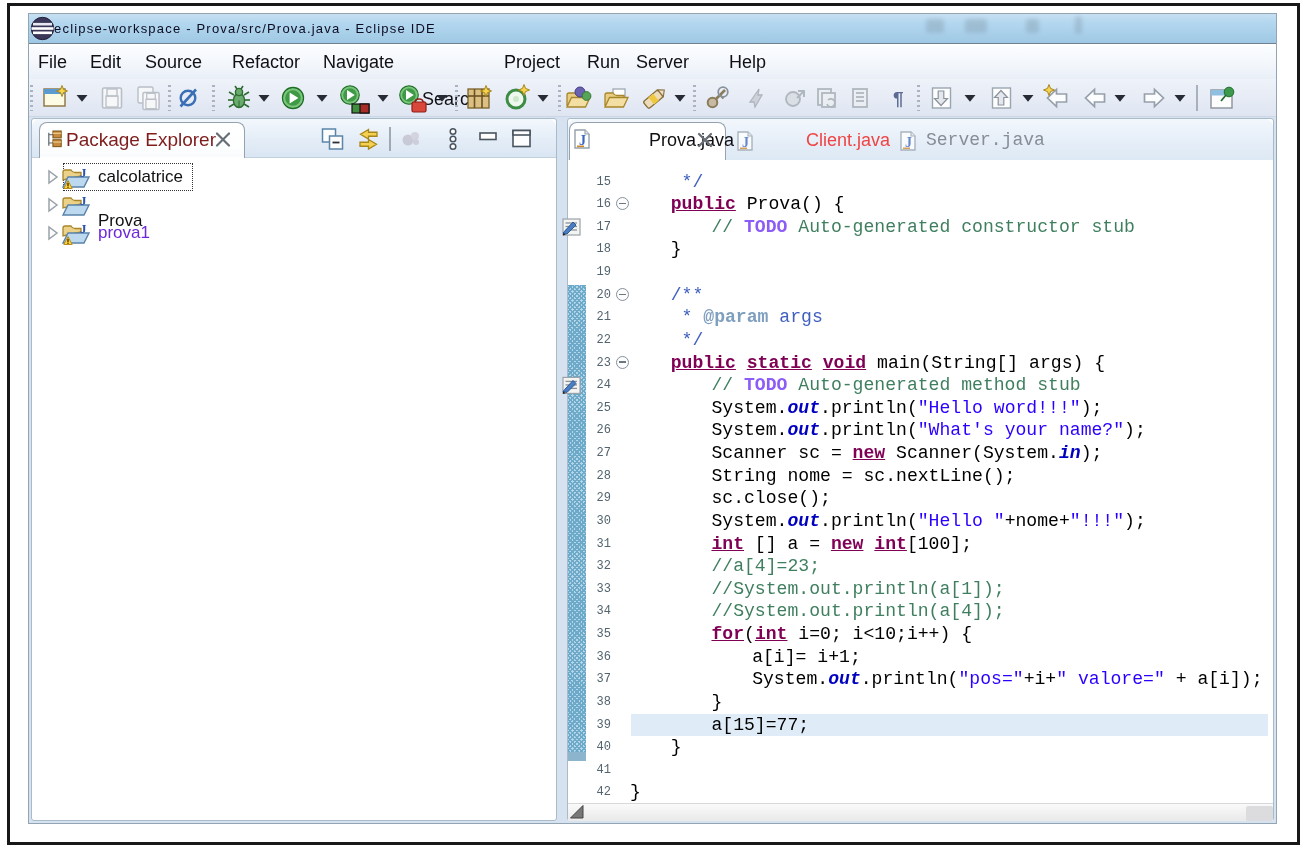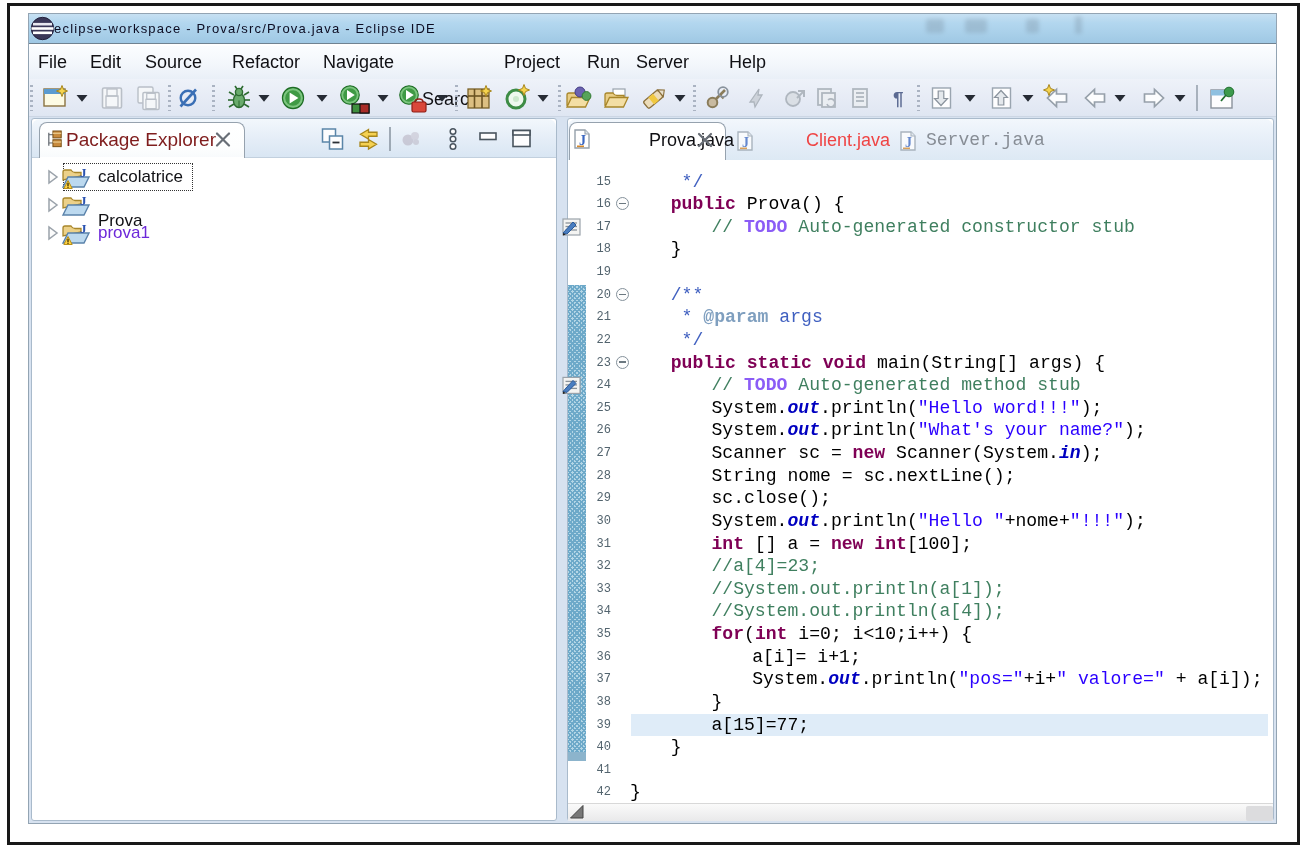--- a/index.html
+++ b/index.html
@@ -26,21 +26,21 @@
   #etab1{left:569px;top:122px;width:157px;height:38px;background:#fff;border:1px solid #96a2ae;border-bottom:none;border-radius:8px 8px 0 0;}
   .etabtxt{top:122px;height:38px;line-height:37px;font-size:18px;}
   
   #codearea{left:568px;top:160px;width:705px;height:643px;background:#fff;}
   #qdiff{left:568px;top:284.5px;width:17.5px;height:476px;background-color:#b4d6e6;
     background-image:repeating-linear-gradient(45deg,#6da9c9 0 1.6px,rgba(0,0,0,0) 1.6px 3.2px),repeating-linear-gradient(-45deg,#6da9c9 0 1.6px,rgba(0,0,0,0) 1.6px 3.2px);}
   #curline{left:631px;top:713.8px;width:637px;height:22.6px;background:#dfecf8;}
   pre{margin:0;font-family:"Liberation Mono",monospace;font-size:18.1px;line-height:22.63px;}
   #lnums{left:560px;top:170.6px;width:51px;text-align:right;color:#53646e;font-size:12px;}
   #code{left:630px;top:170.6px;tab-size:3.75;}
-  .k{color:#7f0055;font-weight:bold;}
+  .k{color:#7f0055;font-weight:bold;text-decoration:underline;}
   .s{color:#2a00ff;}
   .c{color:#3f7f5f;}
   .j{color:#4060c0;}
   .jt{color:#7f9fbf;font-weight:bold;}
   .td{color:#8b5cf6;font-weight:bold;}
   .f{color:#0000c0;font-style:italic;font-weight:bold;}
   .fold{width:13px;height:13px;border:1.4px solid #84919b;border-radius:50%;background:#fdfdfd;}
   .fold:after{content:"";position:absolute;left:2px;right:2px;top:4.5px;height:1.6px;background:#6b7880;}
   #scrollstrip{left:568px;top:803px;width:705px;height:18px;background:linear-gradient(180deg,#fafafa,#e9e9ea);border-top:1px solid #d8d8d8;}
   .smudge{top:19px;height:14px;border-radius:3px;background:#7c92a4;opacity:.35;filter:blur(2px);}

